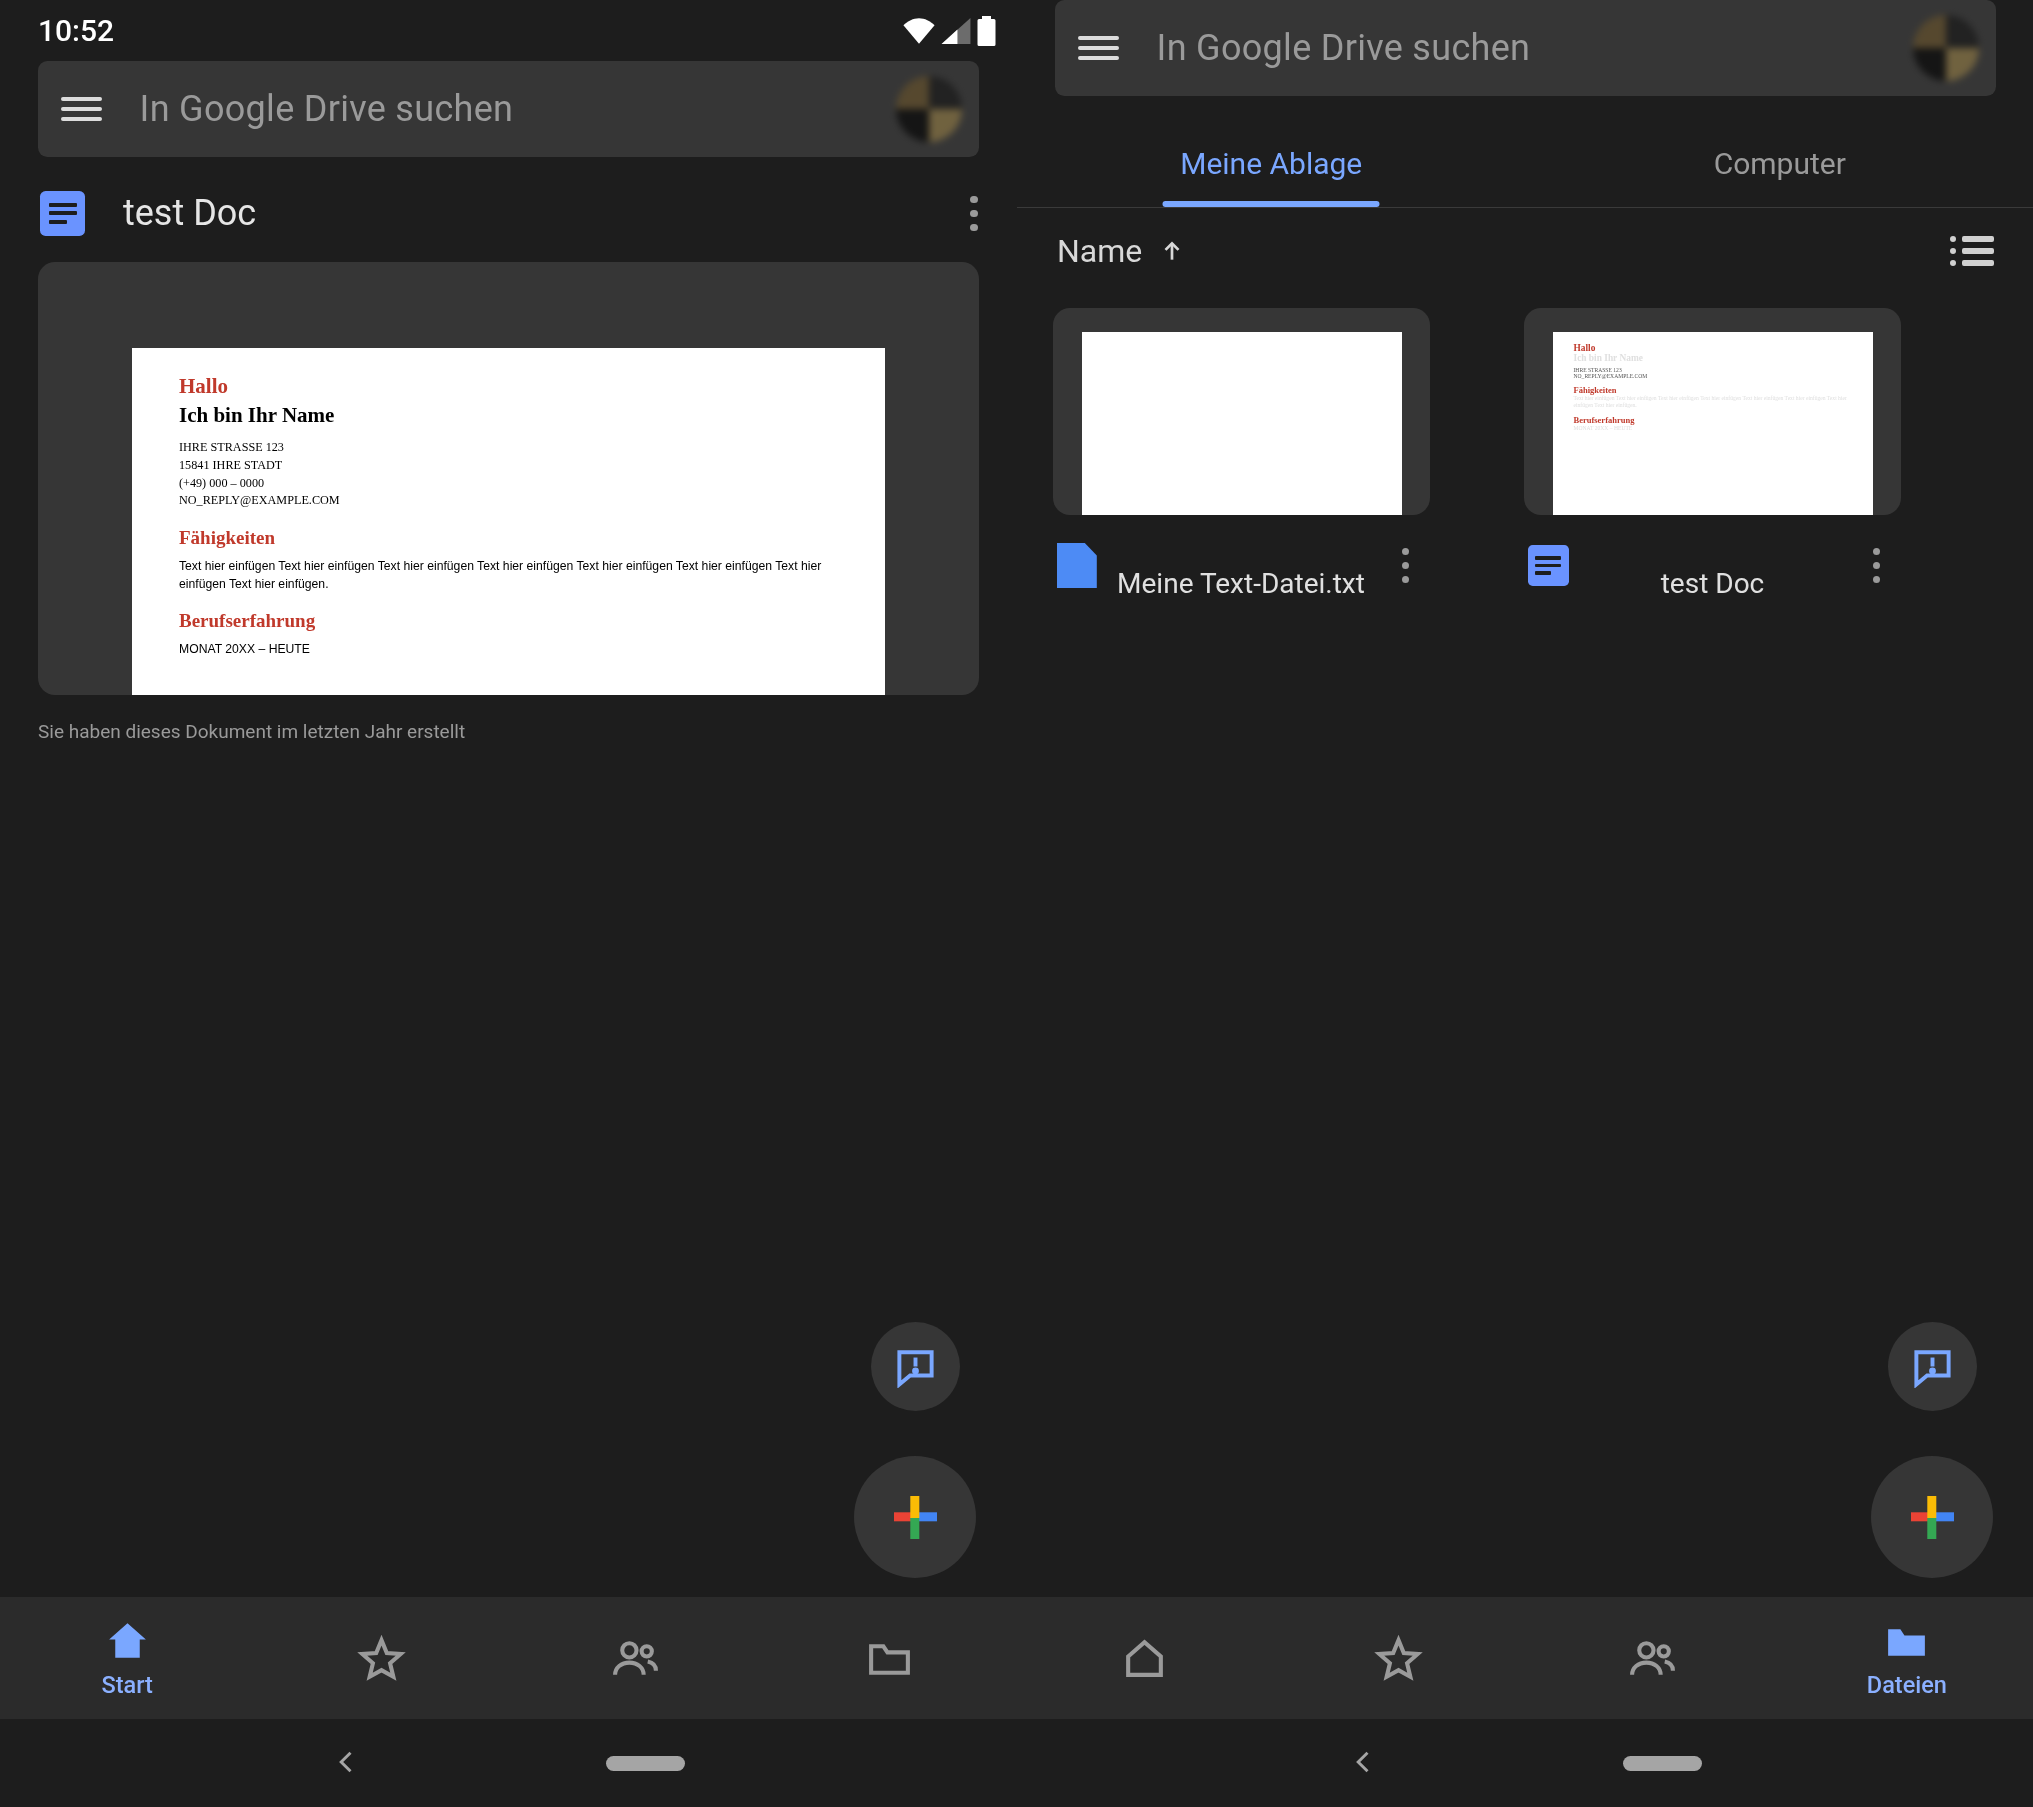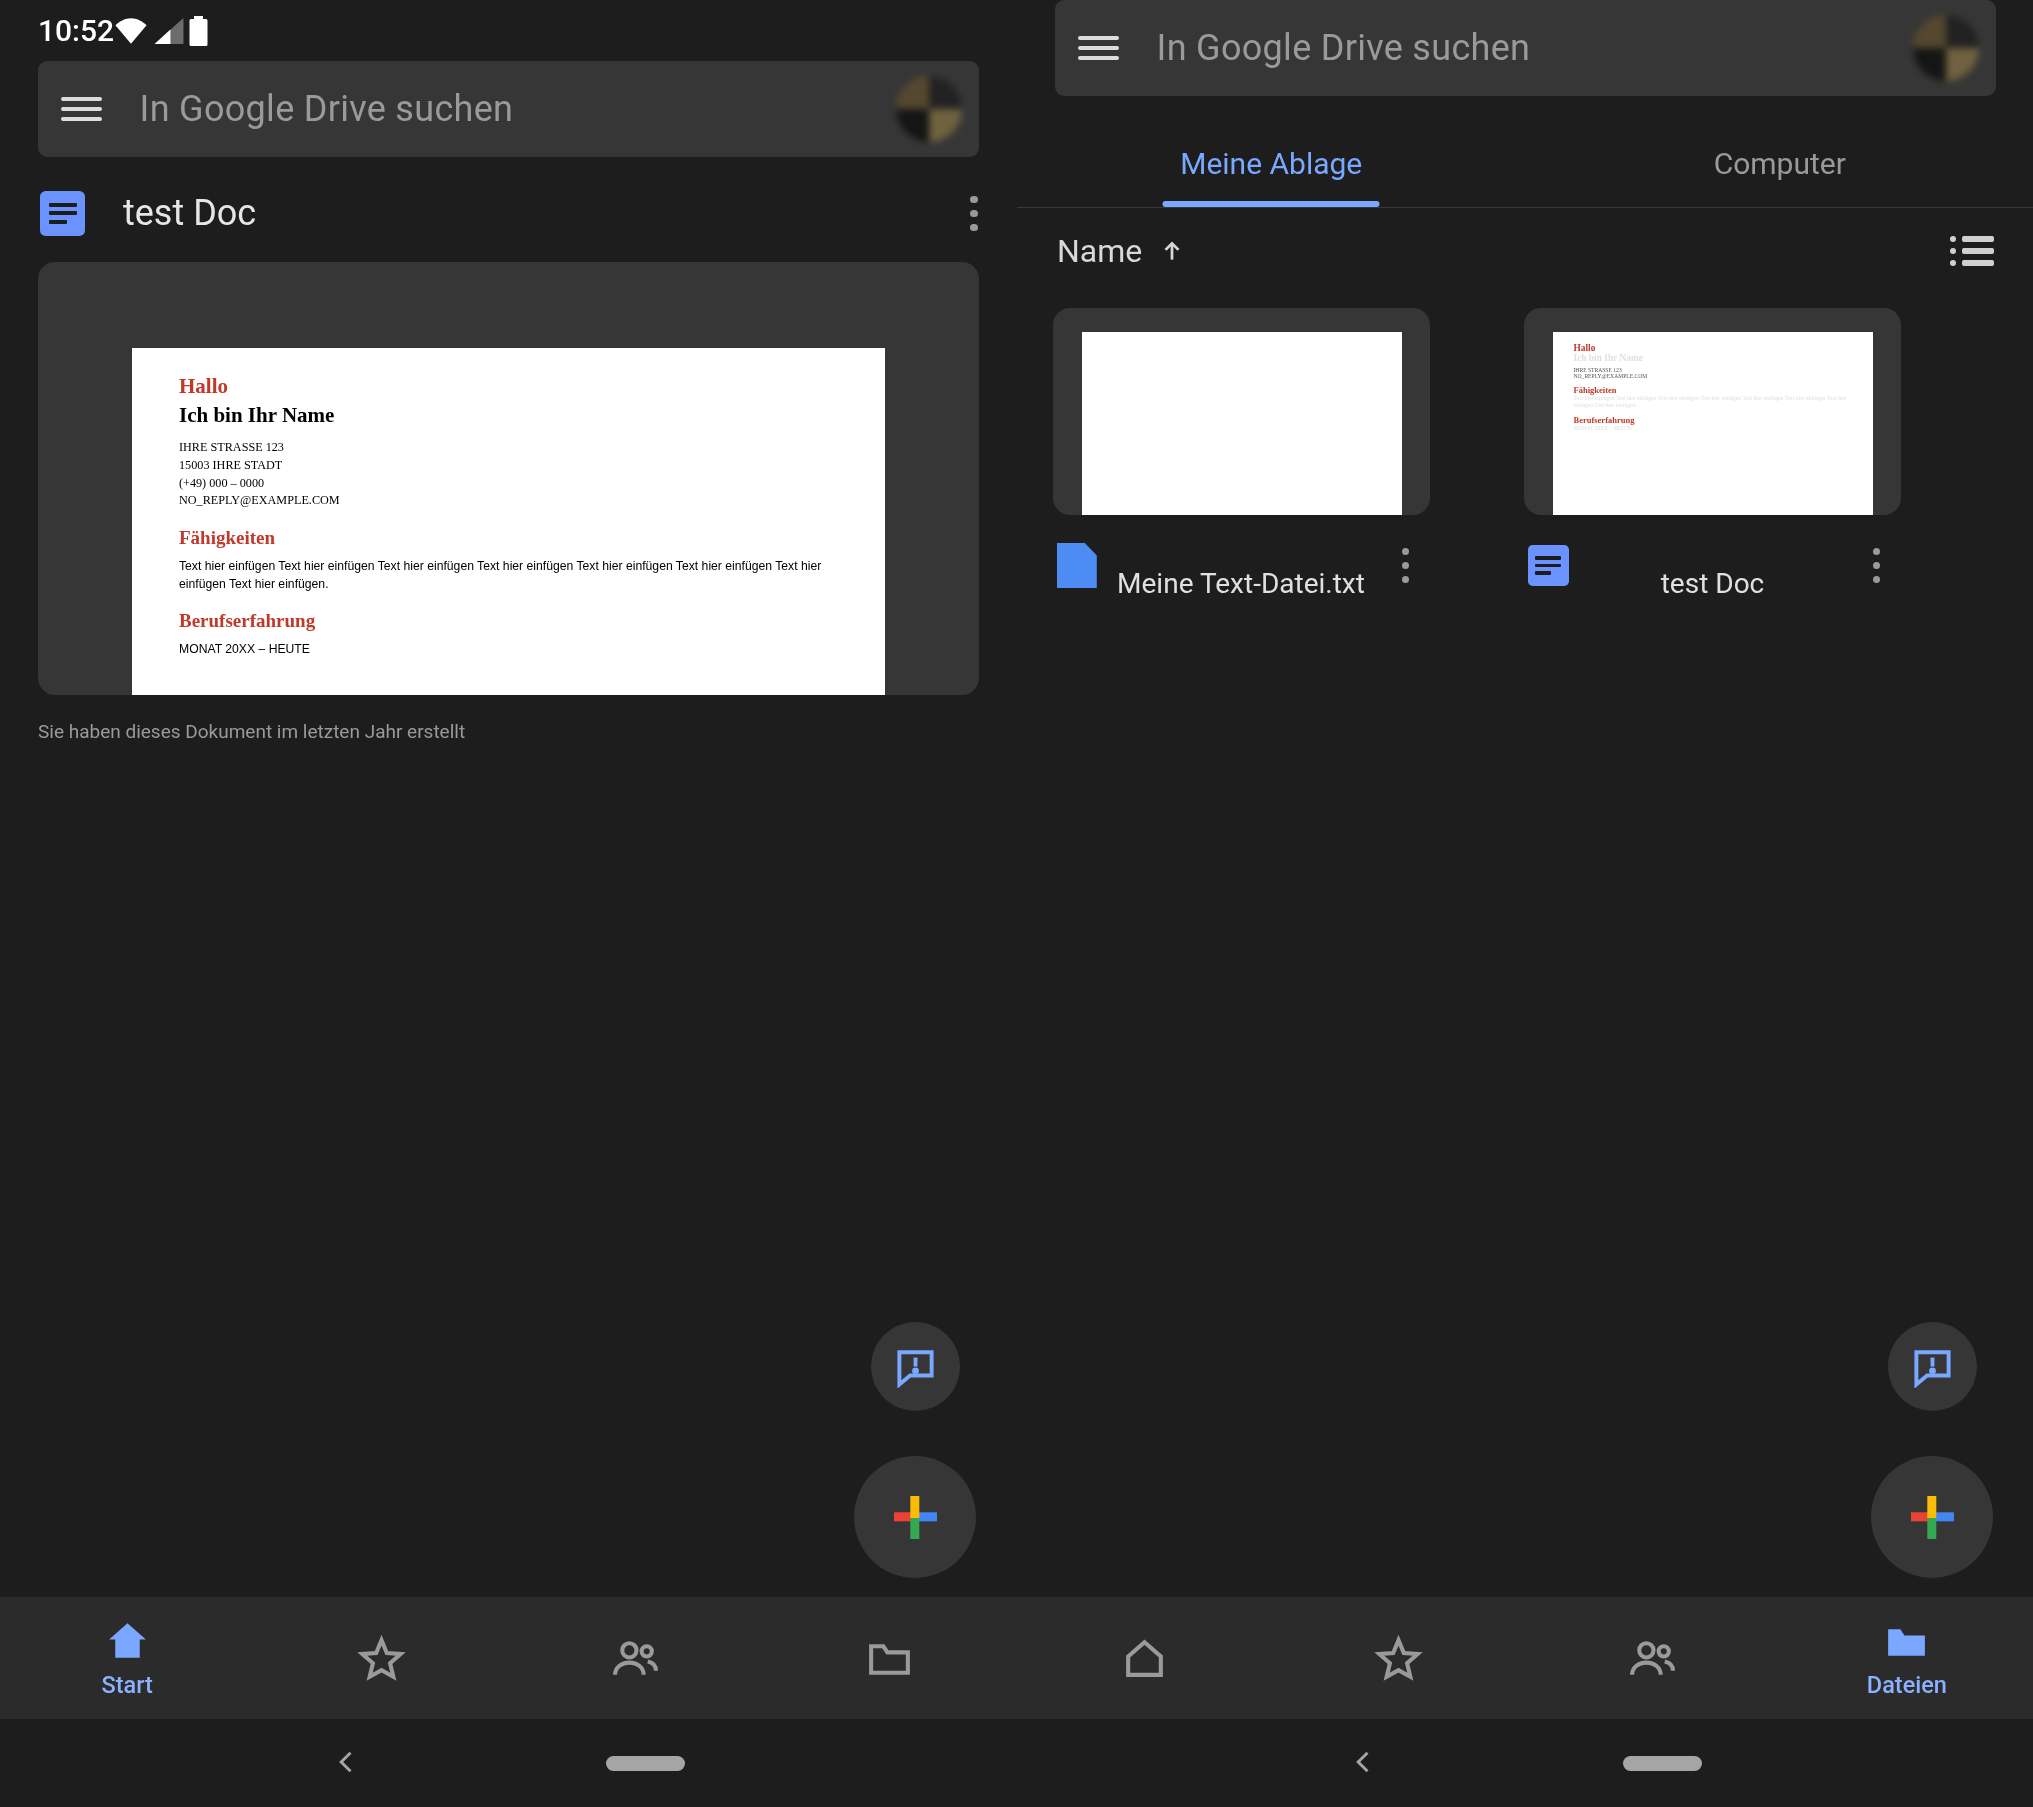--- a/index.html
+++ b/index.html
@@ -12,21 +12,21 @@
   }
   .screen {
     width:1017px; height:1808px;
     background:#1d1d1d;
     display:flex; flex-direction:column;
     position:relative;
     color:#e0e0e0;
   }
   
   .status-bar {
-    height:61px; display:flex; align-items:center; justify-content:flex-start;
+    height:61px; display:flex; align-items:center; justify-content:space-between;
     padding:0 21px 0 38px; font-size:30px; font-weight:500; color:#fff;
   }
   .status-icons { display:flex; align-items:center; gap:5.6px; }
   .status-icons svg { fill:#fff; }
   
   .search-wrap { padding:0 38px 24.5px 38px; }
   .search-bar {
     height:96px; background:#363636; border-radius:9.4px;
     display:flex; align-items:center; padding:0 17px 0 22.6px;
   }
@@ -187,21 +187,21 @@
         <span></span>
         <span></span>
       </div>
   </div>
 
   <div class="preview-card">
     <div class="doc-preview">
       <div class="red h1">Hallo</div>
       <div class="h2">Ich bin Ihr Name</div>
       <div class="small">IHRE STRASSE 123</div>
-      <div class="small">15003 IHRE STADT</div>
+      <div class="small">15841 IHRE STADT</div>
       <div class="small">(+49) 000 – 0000</div>
       <div class="small">NO_REPLY@EXAMPLE.COM</div>
       <div class="red sec">Fähigkeiten</div>
       <div class="body">Text hier einfügen Text hier einfügen Text hier einfügen Text hier einfügen Text hier einfügen Text hier einfügen Text hier einfügen Text hier einfügen.</div>
       <div class="red sec">Berufserfahrung</div>
       <div class="body">MONAT 20XX – HEUTE</div>
     </div>
   </div>
 
   <div class="sugg-caption">Sie haben dieses Dokument im letzten Jahr erstellt</div>

